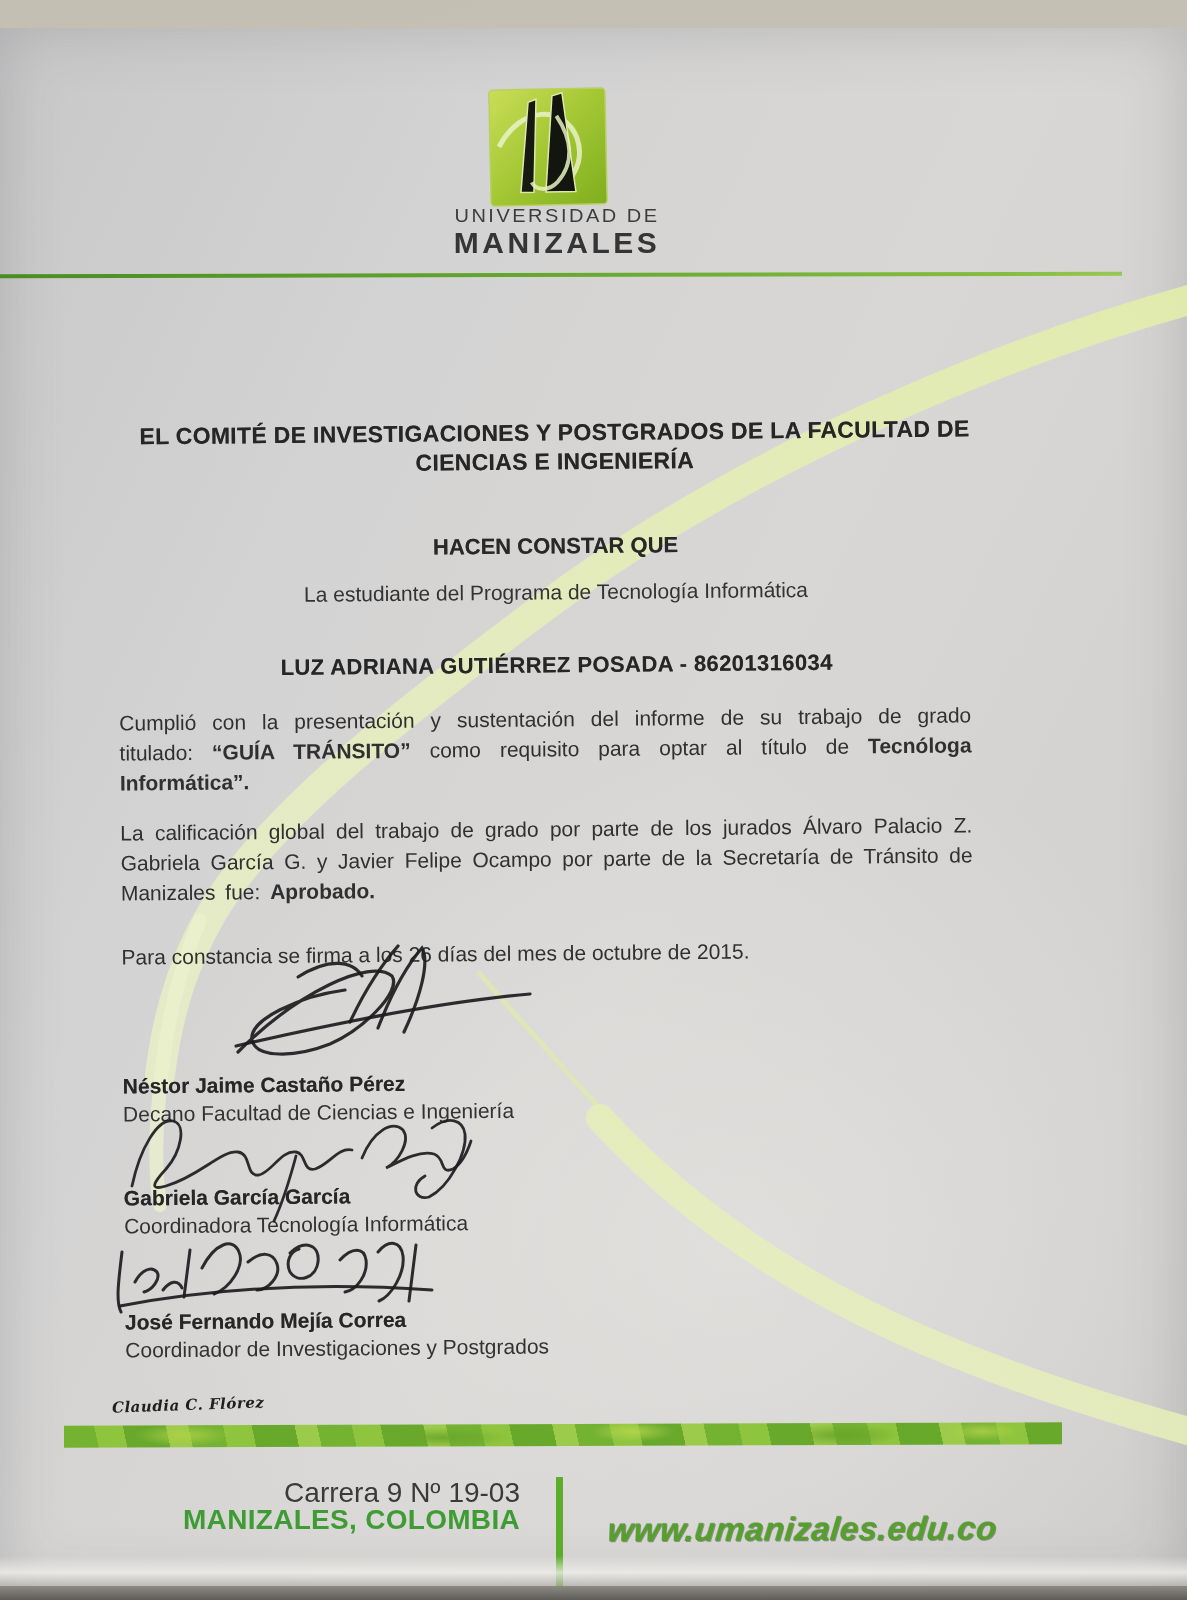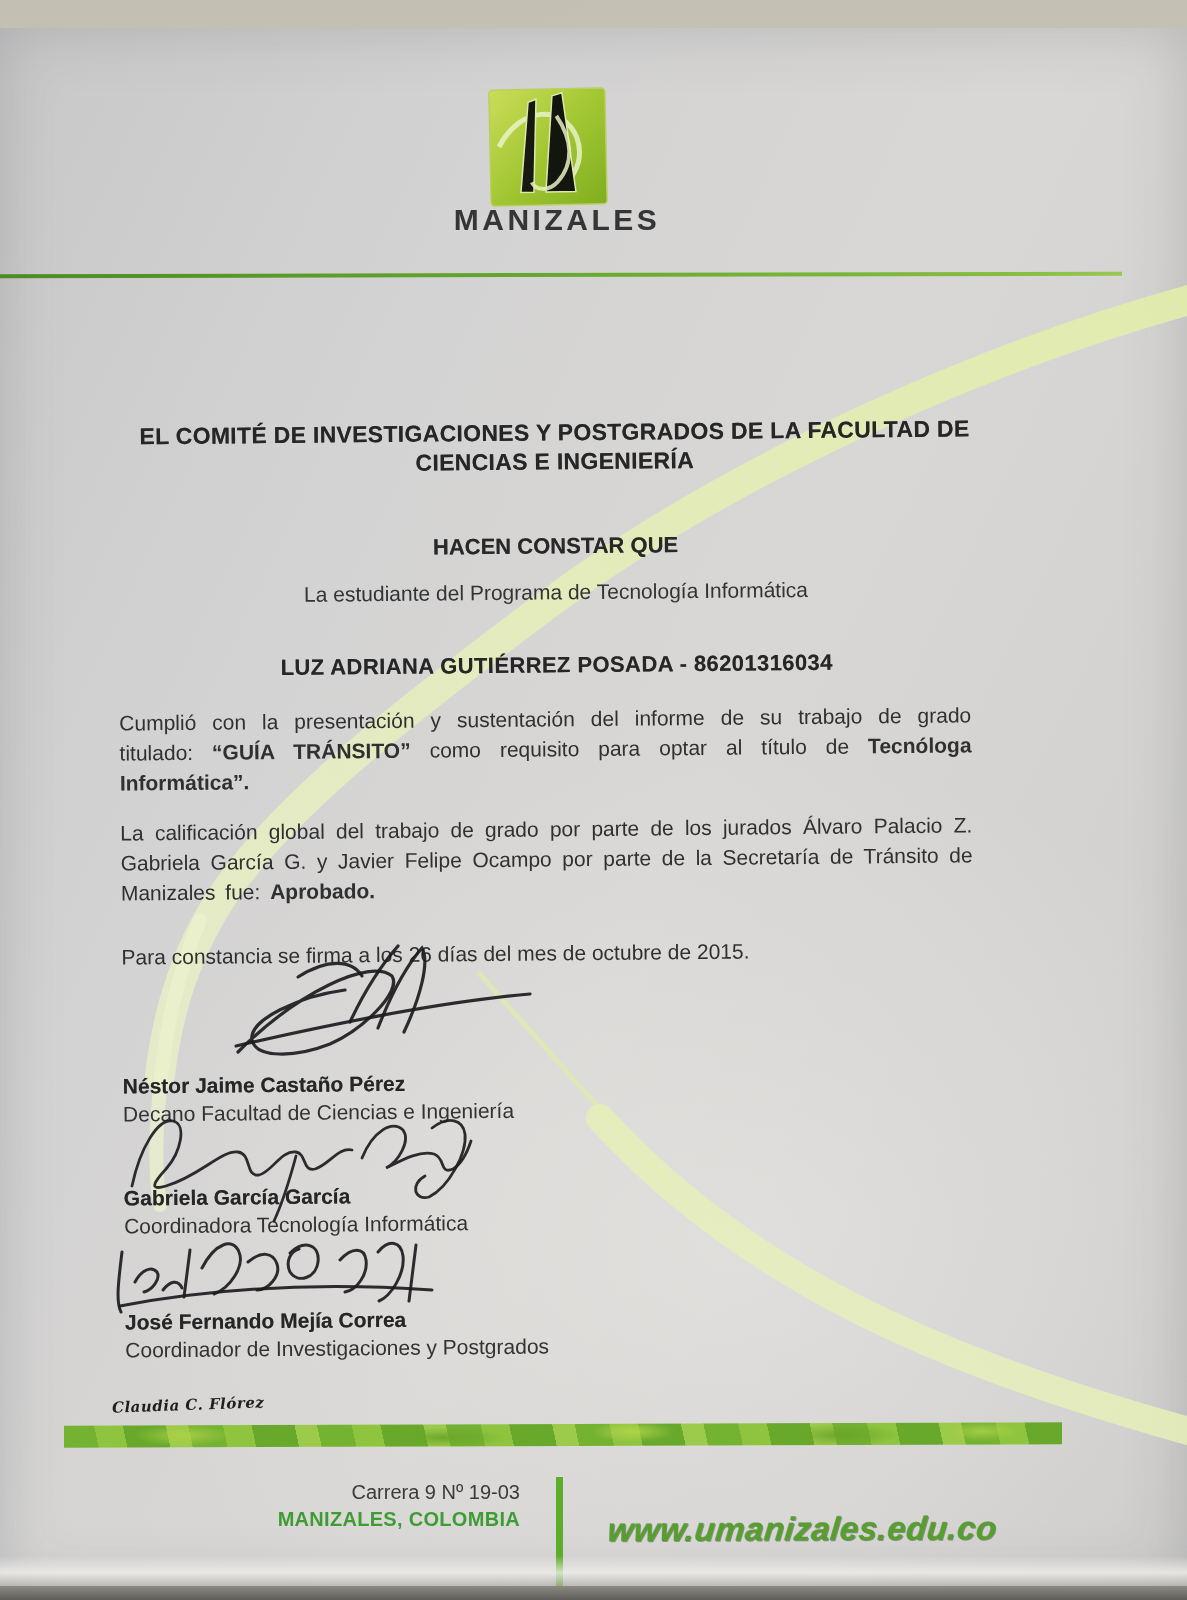--- a/index.html
+++ b/index.html
@@ -63,21 +63,21 @@
     background:
       radial-gradient(70px 16px at 12% 45%, rgba(172,209,70,.85), rgba(172,209,70,0) 70%),
       radial-gradient(90px 14px at 38% 60%, rgba(106,166,40,.9), rgba(106,166,40,0) 72%),
       radial-gradient(60px 15px at 57% 35%, rgba(180,214,78,.85), rgba(180,214,78,0) 70%),
       radial-gradient(80px 16px at 78% 55%, rgba(104,163,38,.9), rgba(104,163,38,0) 72%),
       radial-gradient(55px 14px at 92% 40%, rgba(176,211,74,.8), rgba(176,211,74,0) 70%),
       repeating-linear-gradient(78deg,#74b232 0 34px,#8fc43e 34px 62px,#68a92c 62px 104px,#9cca4a 104px 126px);
     transform:rotate(-.2deg);
   }
   .footer-address{position:absolute;left:70px;top:1479px;width:450px;text-align:right;
-    font-size:20px;line-height:27px;color:#3a3a3a;}
+    font-size:28px;line-height:27px;color:#3a3a3a;}
   .footer-address .city{color:#3f9c35;font-weight:700;letter-spacing:.3px;}
   .footer-divider{position:absolute;left:556px;top:1477px;width:7px;height:118px;background:#5cad2a;}
   .website{position:absolute;left:608px;top:1510px;width:500px;
     font-size:33px;font-weight:bold;font-style:italic;letter-spacing:.5px;color:#55a02c;
     transform:skewX(-6deg) rotate(-.3deg);
     text-shadow:1px 1px 0 rgba(35,60,18,.45), -0.5px -0.5px 0 rgba(35,60,18,.3);}
 </style>
 </head>
 <body>
 
@@ -106,20 +106,21 @@
         <stop offset="1" stop-color="#7fae1f"></stop>
       </linearGradient>
     </defs>
     <rect x="3" y="3" width="116" height="116" rx="4" fill="url(#lg)" stroke="#b9cf62" stroke-width="1.5"></rect>
     <path d="M 12 60 C 35 18, 78 20, 90 52 C 98 76, 84 102, 60 104" fill="none" stroke="#eef4cf" stroke-width="5" stroke-opacity=".8"></path>
     <polygon points="42,16 50,13 46,106 33,106" fill="#161a10" stroke="#dfe9ad" stroke-width="1.5"></polygon>
     <polygon points="66,10 76,7 88,106 58,106" fill="#12160e" stroke="#dfe9ad" stroke-width="1.5"></polygon>
     <path d="M 70 30 C 84 52, 88 76, 70 96 C 60 106, 48 104, 44 96" fill="none" stroke="#e9f0bf" stroke-width="4" stroke-opacity=".85"></path>
   </svg>
   <div class="wordmark">
+    <div class="l1">UNIVERSIDAD DE</div>
     <div class="l2">MANIZALES</div>
   </div>
   <div class="header-rule"></div>
 
   <div class="content">
     <div class="doc-title">EL COMITÉ DE INVESTIGACIONES Y POSTGRADOS DE LA FACULTAD DE CIENCIAS E INGENIERÍA</div>
     <div class="attest">HACEN CONSTAR QUE</div>
     <div class="intro">La estudiante del Programa de Tecnología Informática</div>
     <div class="student">LUZ ADRIANA GUTIÉRREZ POSADA - 86201316034</div>
 

